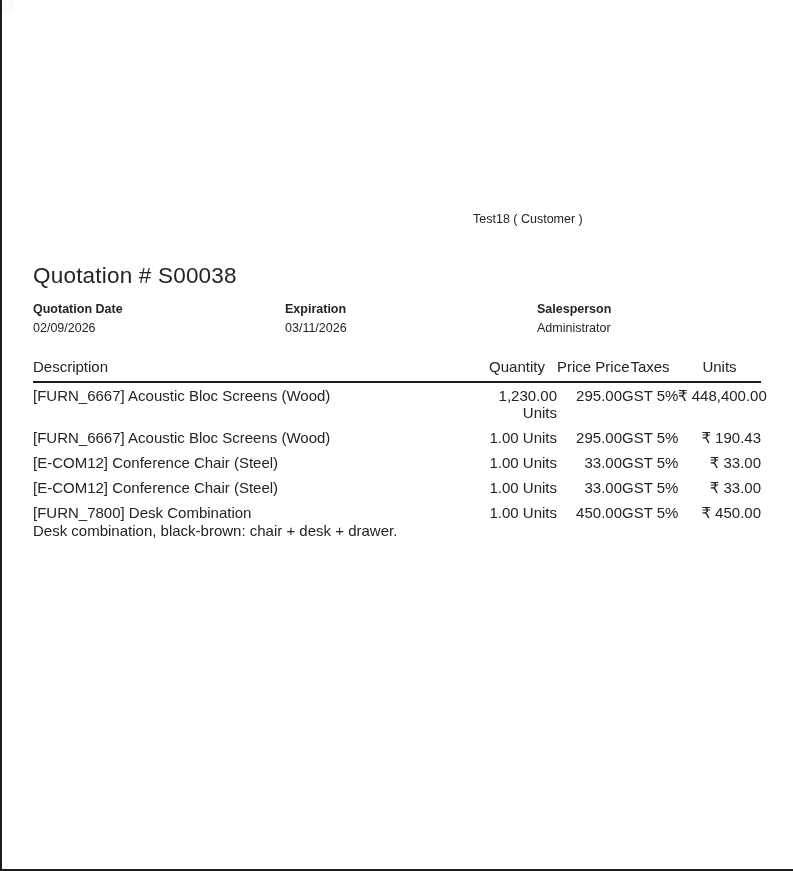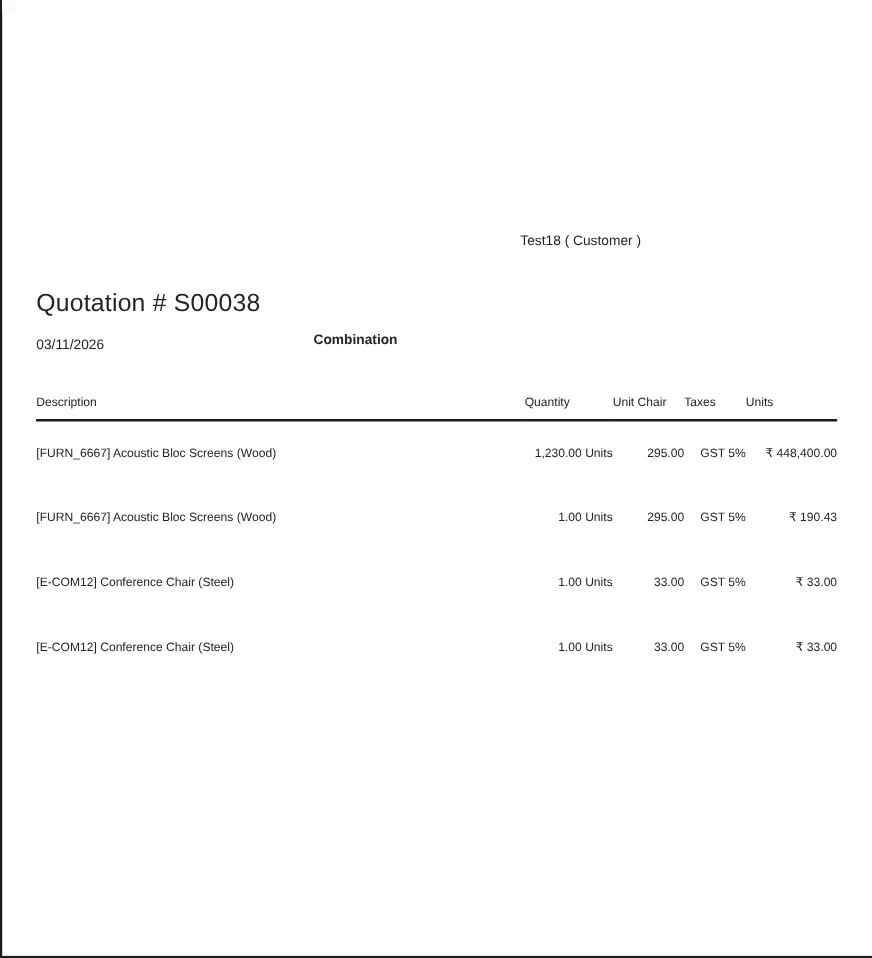--- a/index.html
+++ b/index.html
@@ -35,76 +35,82 @@
   .info-row{
     position:absolute;left:33px;top:302px;width:728px;
     display:grid;grid-template-columns:252px 252px 224px;
   }
   .info-field .info-label{font-size:12.5px;font-weight:700;line-height:15px;}
   .info-field .info-value{font-size:12.5px;line-height:15px;margin-top:4px;}
 
   .lines-table-wrap{position:absolute;left:33px;top:358px;width:728px;}
   table.lines{
     width:728px;border-collapse:collapse;table-layout:fixed;
-    font-size:11px;color:var(--text);
+    font-size:15px;color:var(--text);
   }
   table.lines col.col-desc{width:444px;}
   table.lines col.col-qty{width:80px;}
   table.lines col.col-price{width:65px;}
   table.lines col.col-tax{width:56px;}
   table.lines col.col-amount{width:83px;}
   table.lines th{
-    font-weight:400;text-align:left;vertical-align:bottom;
+    font-weight:400;text-align:center;vertical-align:bottom;
     padding:0 0 6px 0;line-height:17px;
     border-bottom:2px solid var(--border);
     white-space:nowrap;
   }
   table.lines th.c-desc{text-align:left;}
   table.lines td{
     vertical-align:top;text-align:right;
-    padding:21px 0;line-height:17px;
+    padding:4px 0;line-height:17px;
   }
   table.lines td.c-desc{text-align:left;}
   table.lines td.c-price, table.lines td.c-tax, table.lines td.c-amount{white-space:nowrap;}
   .line-note{line-height:17px;margin-top:1px;}
 </style>
 </head>
 <body>
 
 <div class="edge-left"></div>
 <div class="edge-bottom"></div>
 <div class="corner-square"></div>
 
 <div class="customer-ref">Test18 ( Customer )</div>
 
 <h1 class="doc-title">Quotation # S00038</h1>
 
 <div class="info-row">
   <div class="info-field">
+    <div class="info-label">Quotation Date</div>
+    <div class="info-value">02/09/2026</div>
+  </div>
+  <div class="info-field">
+    <div class="info-label">Expiration</div>
     <div class="info-value">03/11/2026</div>
   </div>
   <div class="info-field">
-    <div class="info-label">Combination</div>
+    <div class="info-label">Salesperson</div>
+    <div class="info-value">Administrator</div>
   </div>
 </div>
 
 <div class="lines-table-wrap">
   <table class="lines">
     <colgroup>
       <col class="col-desc">
         <col class="col-qty">
         <col class="col-price">
         <col class="col-tax">
         <col class="col-amount">
     </colgroup>
     <thead>
       <tr>
         <th class="c-desc">Description</th>
         <th class="c-qty">Quantity</th>
-        <th class="c-price">Unit Chair</th>
+        <th class="c-price">Price Price</th>
         <th class="c-tax">Taxes</th>
         <th class="c-amount">Units</th>
       </tr>
     </thead>
     <tbody>
   <tr>
     <td class="c-desc">
       <div class="line-name">[FURN_6667] Acoustic Bloc Screens (Wood)</div>
 
     </td>
@@ -140,15 +146,25 @@
     <td class="c-desc">
       <div class="line-name">[E-COM12] Conference Chair (Steel)</div>
 
     </td>
     <td class="c-qty">1.00 Units</td>
     <td class="c-price">33.00</td>
     <td class="c-tax">GST 5%</td>
     <td class="c-amount">₹ 33.00</td>
   </tr>
 
+  <tr>
+    <td class="c-desc">
+      <div class="line-name">[FURN_7800] Desk Combination</div>
+      <div class="line-note">Desk combination, black-brown: chair + desk + drawer.</div>
+    </td>
+    <td class="c-qty">1.00 Units</td>
+    <td class="c-price">450.00</td>
+    <td class="c-tax">GST 5%</td>
+    <td class="c-amount">₹ 450.00</td>
+  </tr>
 </tbody>
   </table>
 </div>
 
 </body></html>

